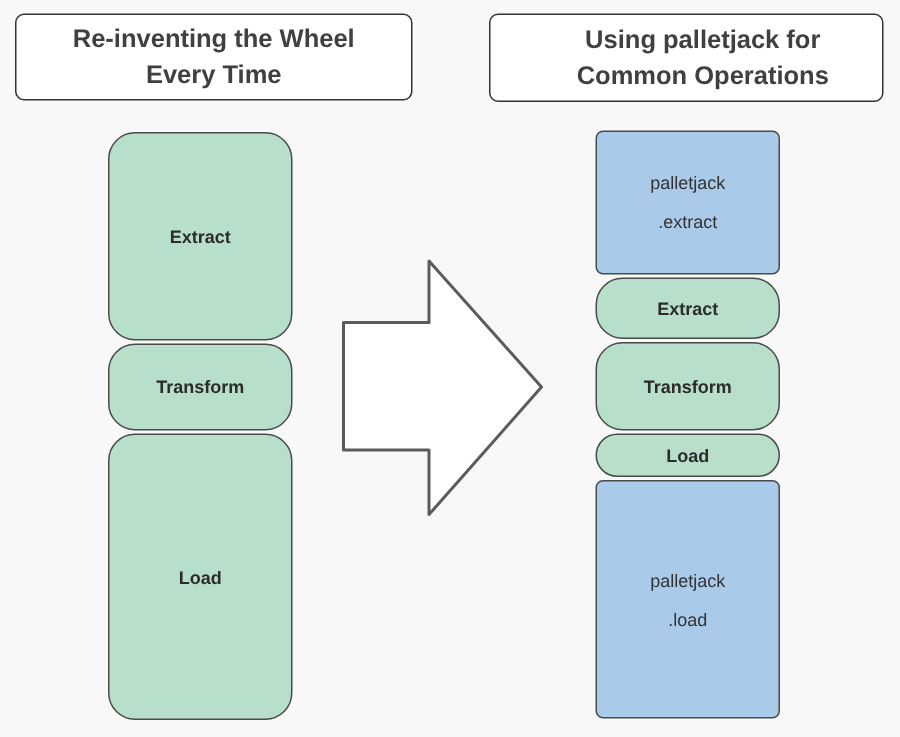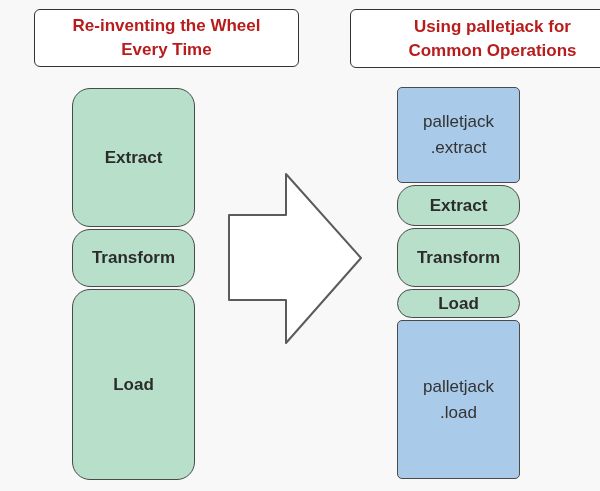--- a/index.html
+++ b/index.html
@@ -21,23 +21,22 @@
     background: #ffffff;
     border: 1.5px solid #333333;
     border-radius: 6px;
     display: flex;
     align-items: center;
     justify-content: center;
     text-align: center;
     font-weight: bold;
     font-size: 17px;
     line-height: 24px;
-    color: #b91c1c;
+    color: #404040;
     white-space: pre-line;
-    margin-left: 24px;
   }
   .title-left  { left: 10px;  top: 9px; width: 265px; height: 58px; }
   .title-right { left: 326px; top: 9px; width: 263px; height: 59px; padding-left: 22px; }
 
   .column {
     position: absolute;
     width: 123px;
     display: flex;
     flex-direction: column;
     gap: 2px;
@@ -47,21 +46,21 @@
 
   .box {
     box-sizing: border-box;
     border: 1.5px solid #4a4a4a;
     border-radius: 5px;
     display: flex;
     align-items: center;
     justify-content: center;
     text-align: center;
     white-space: pre-line;
-    font-size: 17px;
+    font-size: 12px;
     color: #2c2c2c;
   }
   .box.green { background: #b7dfc9; font-weight: bold; border-radius: 18px; }
   .box.blue  { background: #a9cae8; font-weight: normal; color: #333333; line-height: 26px; }
 
   .lb0 { height: 139px; }
   .lb1 { height: 58px;  }
   .lb2 { height: 191px; }
 
   .rb0 { height: 96px;  }

